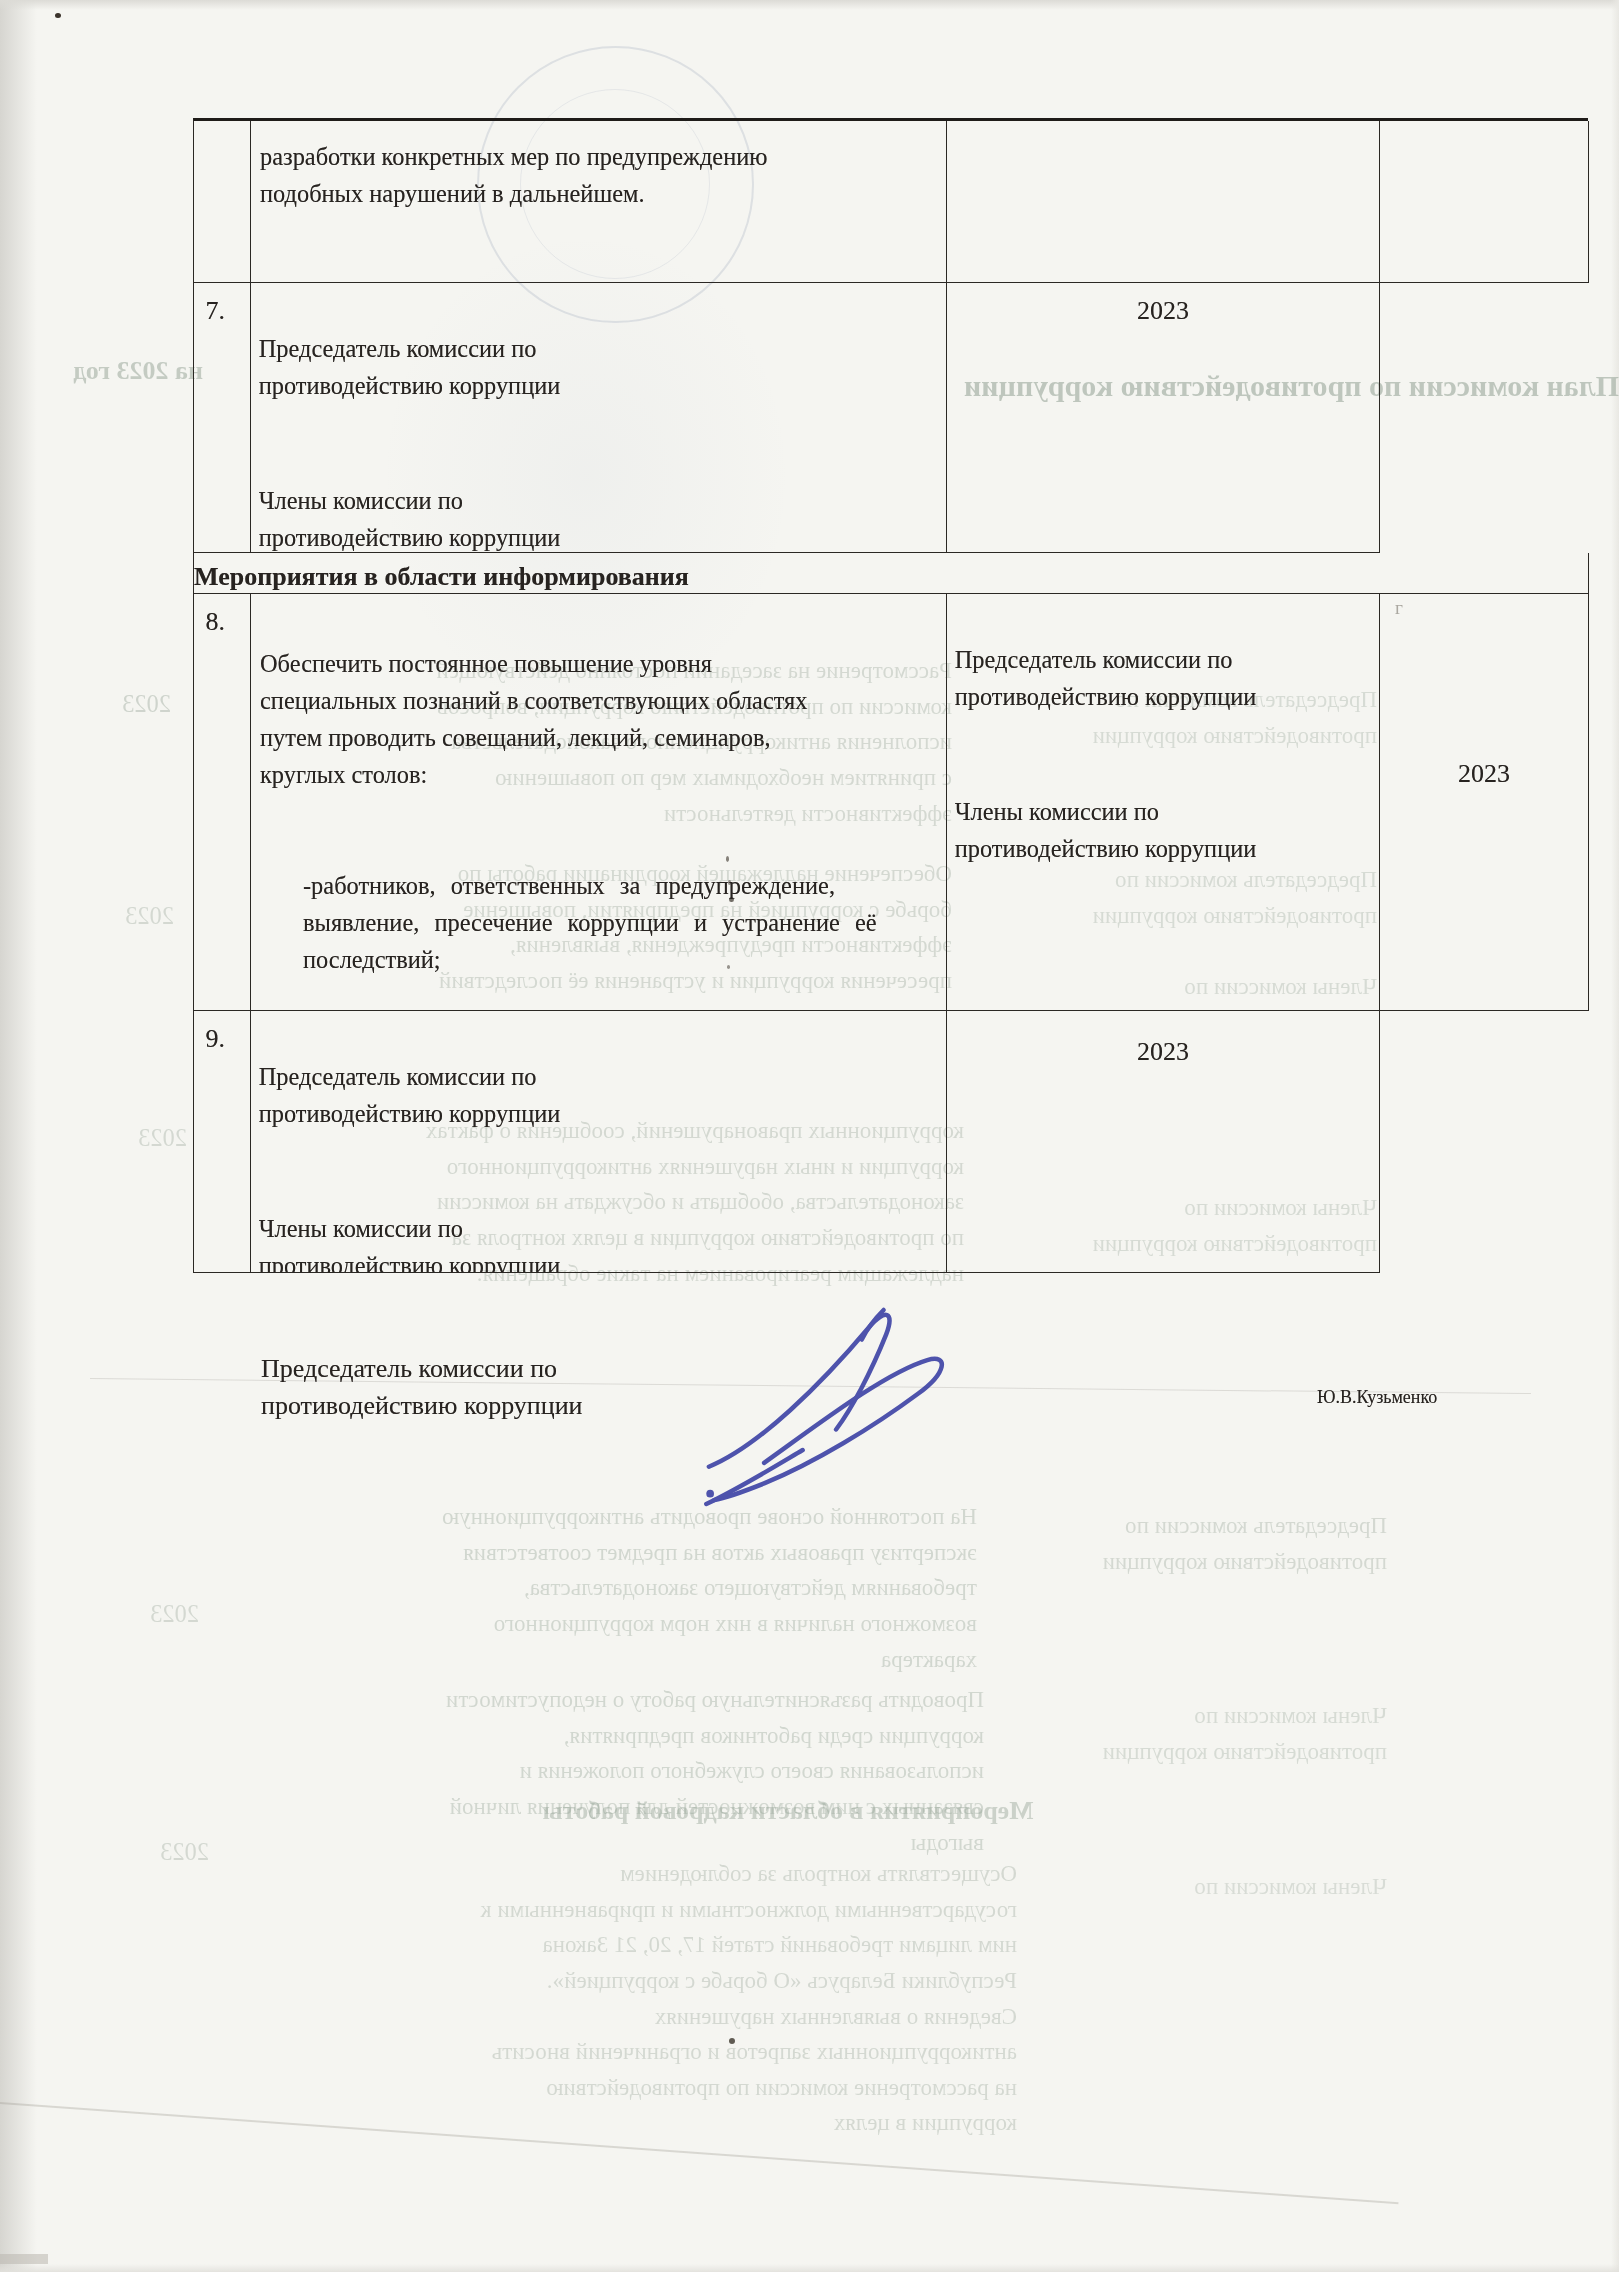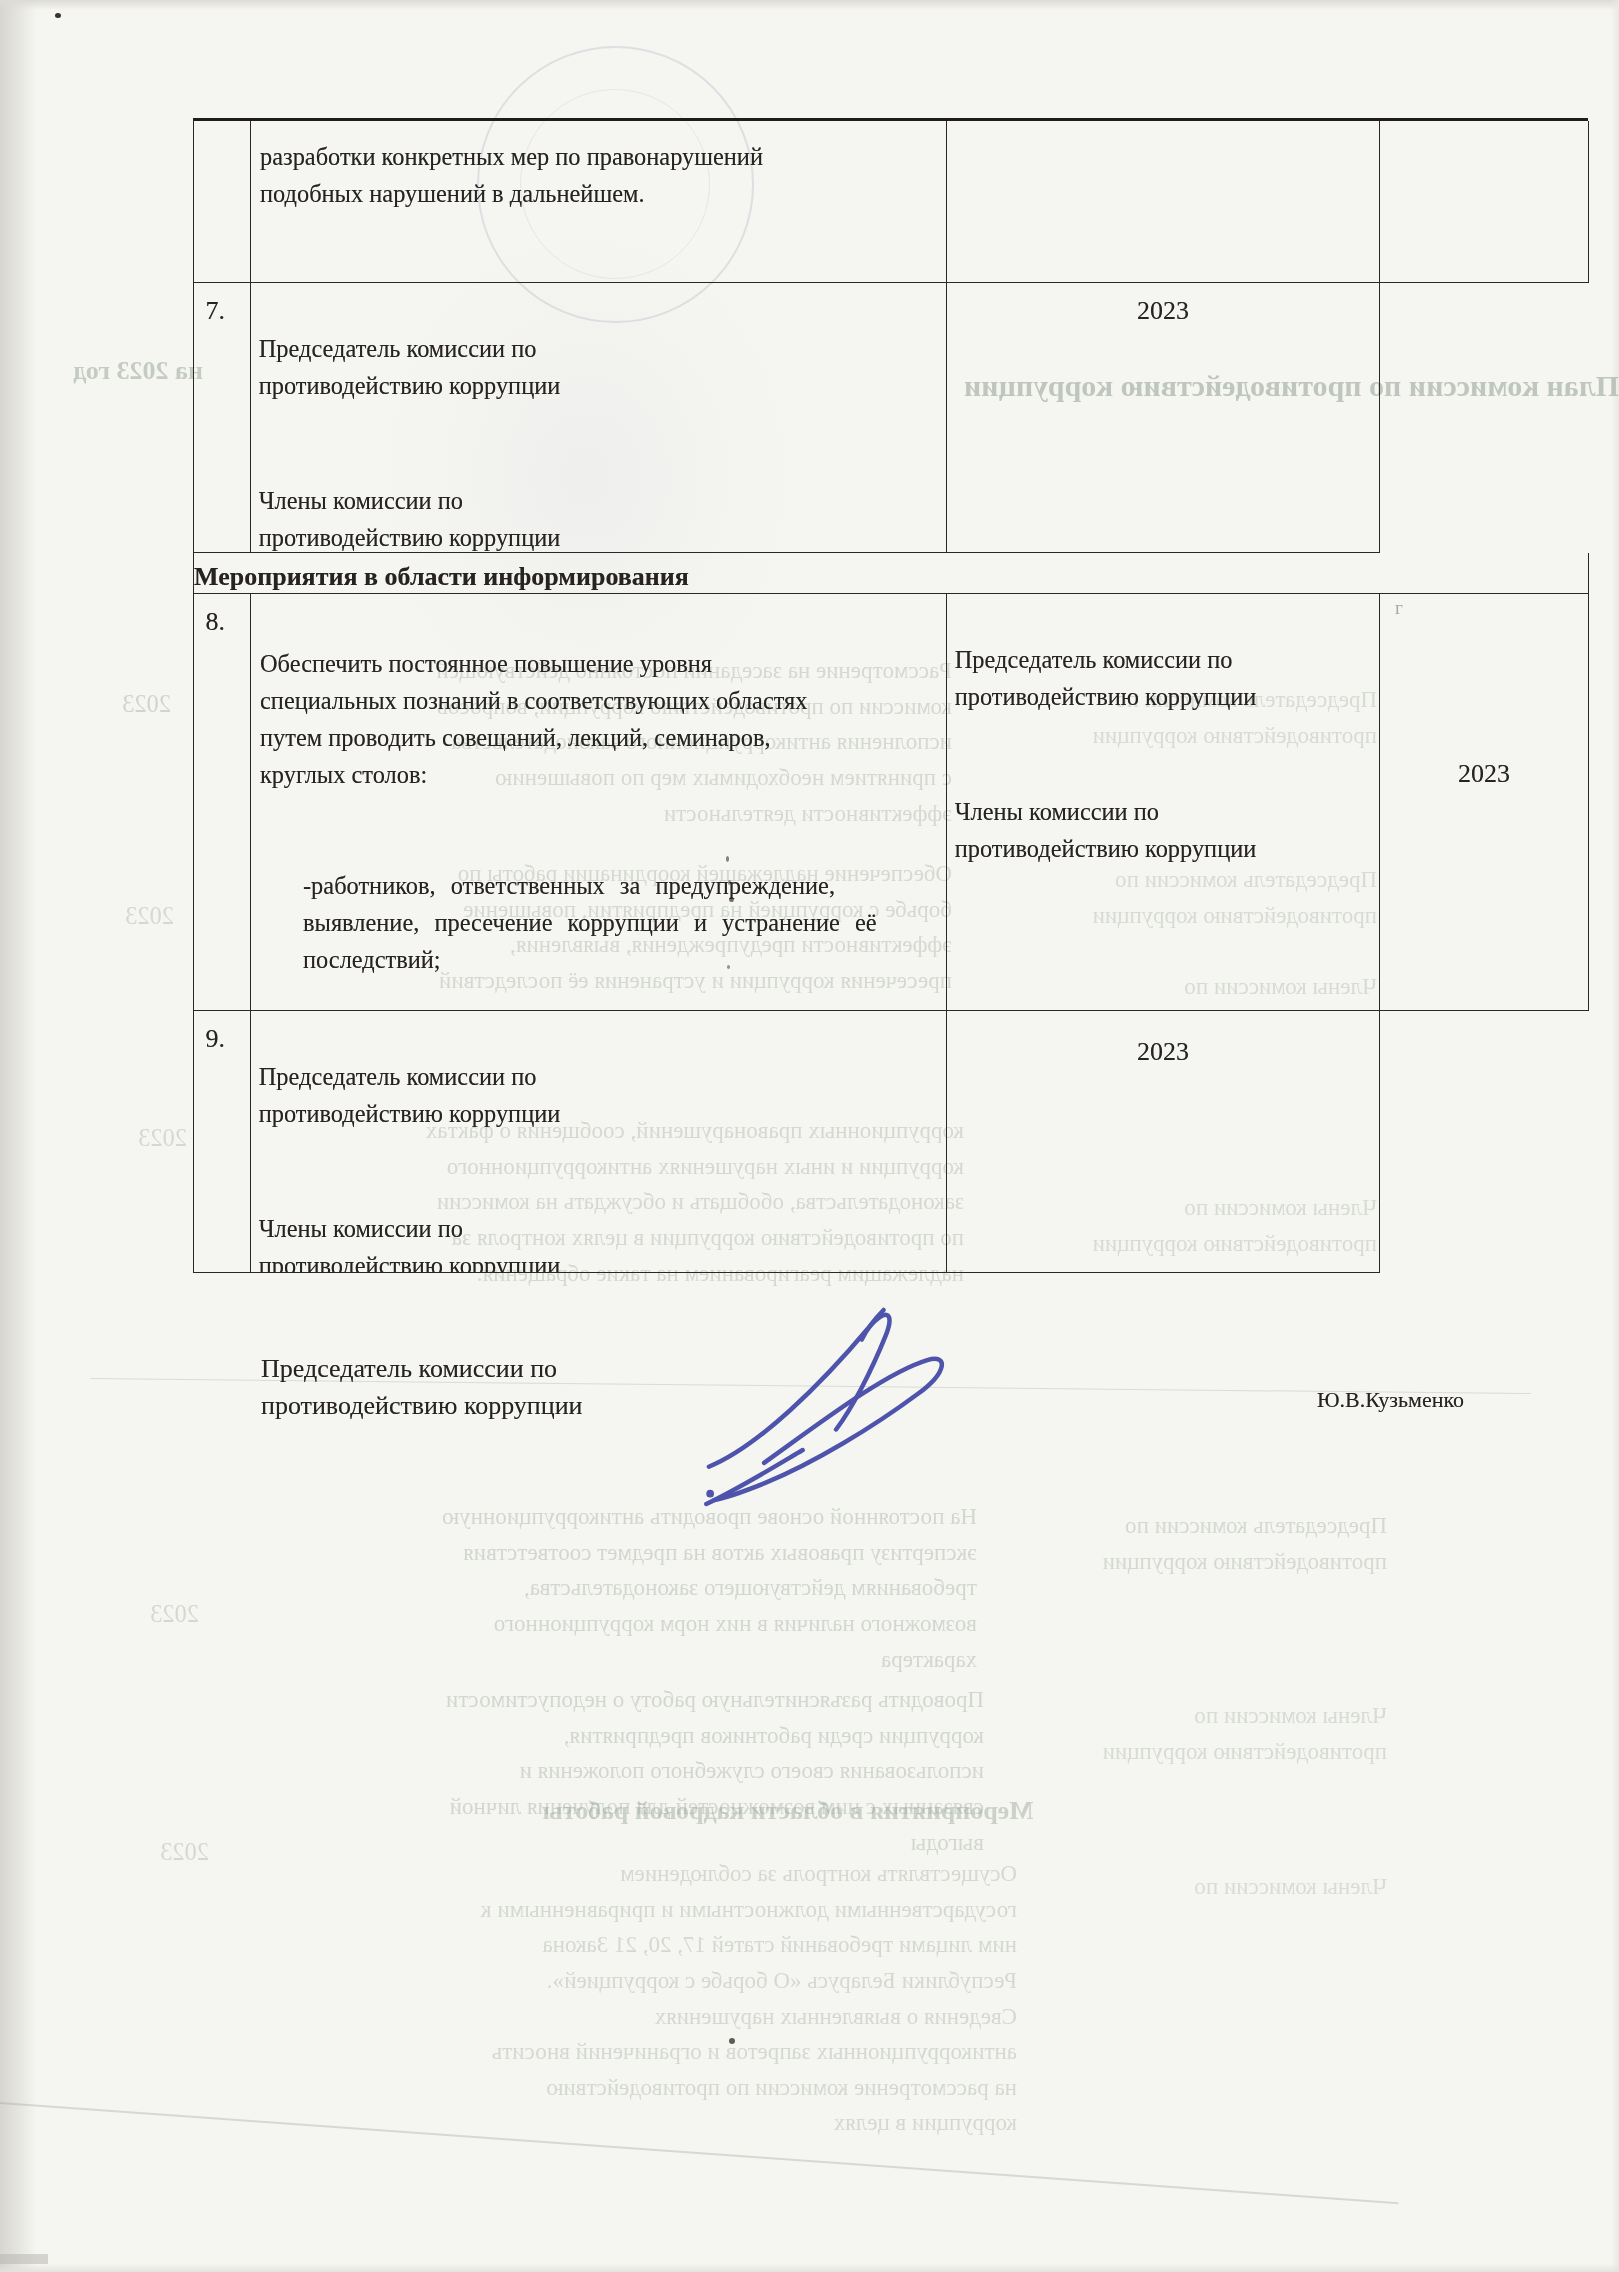--- a/index.html
+++ b/index.html
@@ -84,21 +84,21 @@
   .resp-entry{white-space:pre-line;}
   .resp-entry + .resp-entry{margin-top:41px;}
   .para{white-space:pre-line;}
   .para + .para{margin-top:37px;margin-left:43px;}
   .para.justified{word-spacing:9px;}
 
   
   .sig-role{position:absolute;left:261px;top:1350px;width:450px;z-index:2;
     font-size:26px;line-height:37px;white-space:pre-line;text-shadow:0 0 0.6px rgba(40,35,30,.4);}
   .sig-name{position:absolute;left:1317px;top:1387px;width:257px;z-index:2;
-    font-size:22px;text-shadow:0 0 0.6px rgba(40,35,30,.4);}
+    font-size:18px;text-shadow:0 0 0.6px rgba(40,35,30,.4);}
   .sig-svg{position:absolute;left:669px;top:1301px;width:347px;height:212px;z-index:3;}
 
   
   .streak{position:absolute;left:90px;top:1378px;width:1441px;height:1.3px;
     background:rgba(120,116,108,.20);transform:rotate(0.6deg);transform-origin:left center;z-index:1;}
   .fold{position:absolute;left:0;top:2102px;width:1402px;height:1.9px;
     background:rgba(148,145,137,.30);transform:rotate(4.1deg);transform-origin:left center;z-index:1;filter:blur(0.6px);}
   .speck{position:absolute;border-radius:50%;background:#3b342c;z-index:2;}
 </style>
 </head>
@@ -178,21 +178,21 @@
   <div class="speck" style="left:55px;top:13px;width:5.8px;height:5.1px;"></div>
   <div class="speck" style="left:726px;top:856px;width:3.2px;height:5.8px;opacity:.6;"></div>
   <div class="speck" style="left:728px;top:880px;width:3.2px;height:4.5px;opacity:.5;"></div>
   <div class="speck" style="left:729px;top:897px;width:4.5px;height:5.1px;opacity:.7;"></div>
   <div class="speck" style="left:727px;top:965px;width:3.2px;height:3.9px;opacity:.5;"></div>
   <div class="speck" style="left:729px;top:2038px;width:6.4px;height:6.4px;opacity:.8;"></div>
 
   <div class="doc-table">
 
     <div class="cell c-num"></div>
-    <div class="cell c-task cont">разработки конкретных мер по правонарушений
+    <div class="cell c-task cont">разработки конкретных мер по предупреждению
 подобных нарушений в дальнейшем.</div>
     <div class="cell c-resp"></div>
     <div class="cell c-year"></div>
 
     <div class="cell c-num">7.</div>
     <div class="cell c-resp">
       <div class="resp-entry">Председатель комиссии по
 противодействию коррупции</div>
       <div class="resp-entry">Члены комиссии по
 противодействию коррупции</div>

